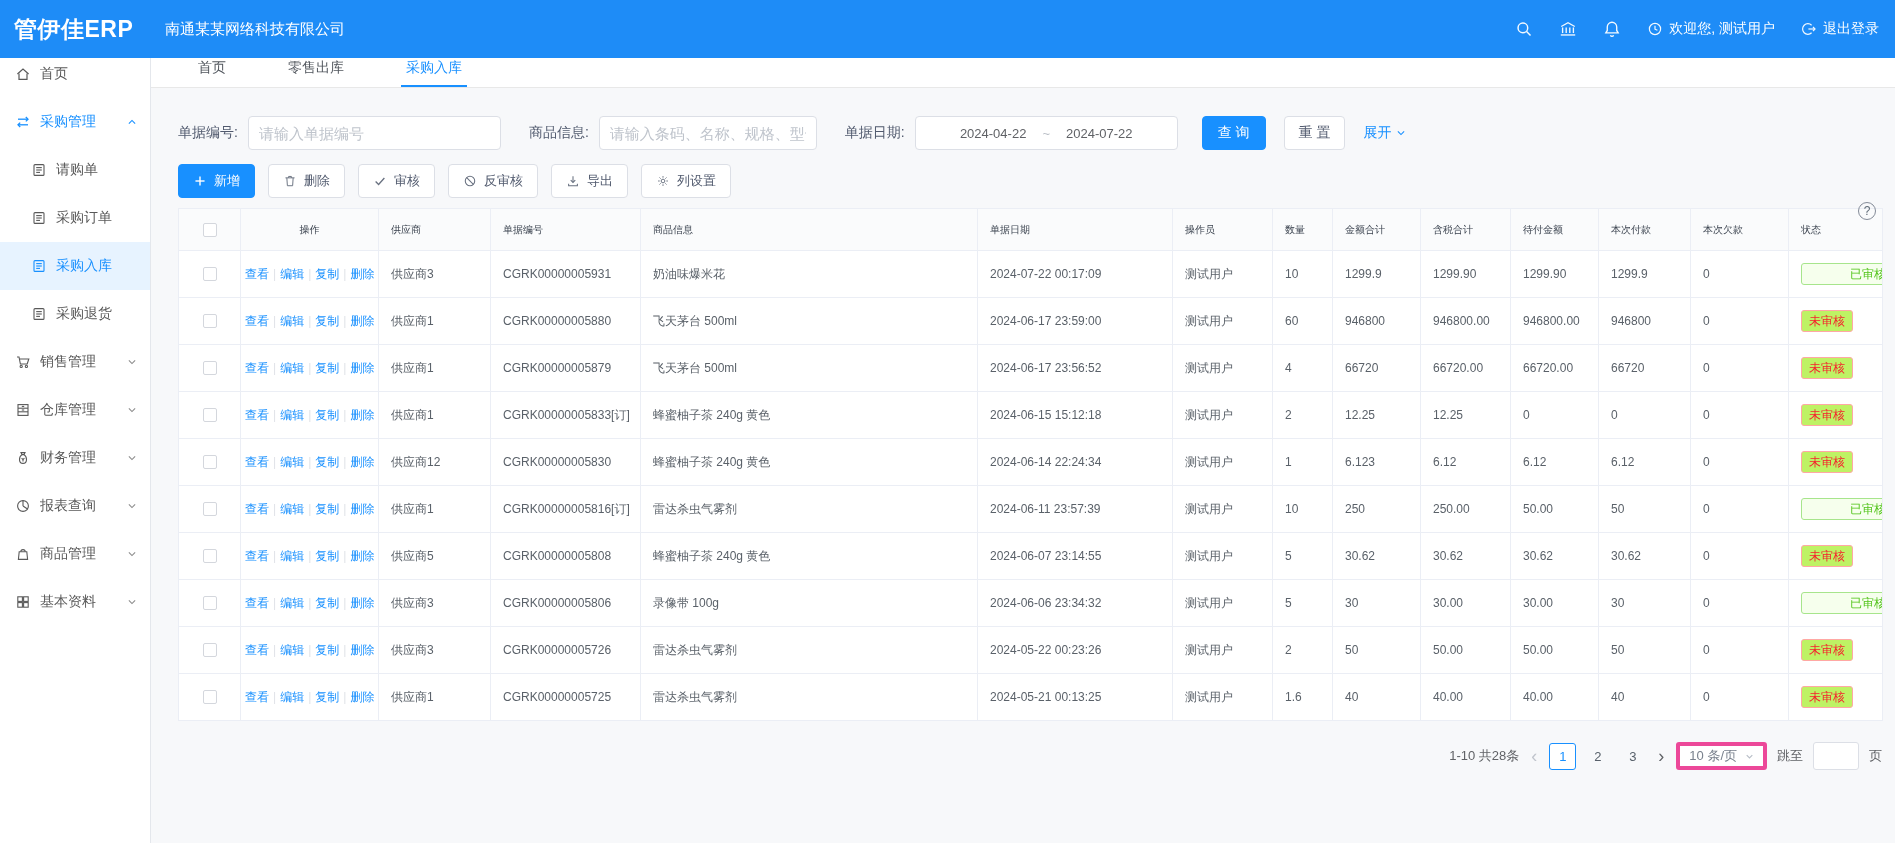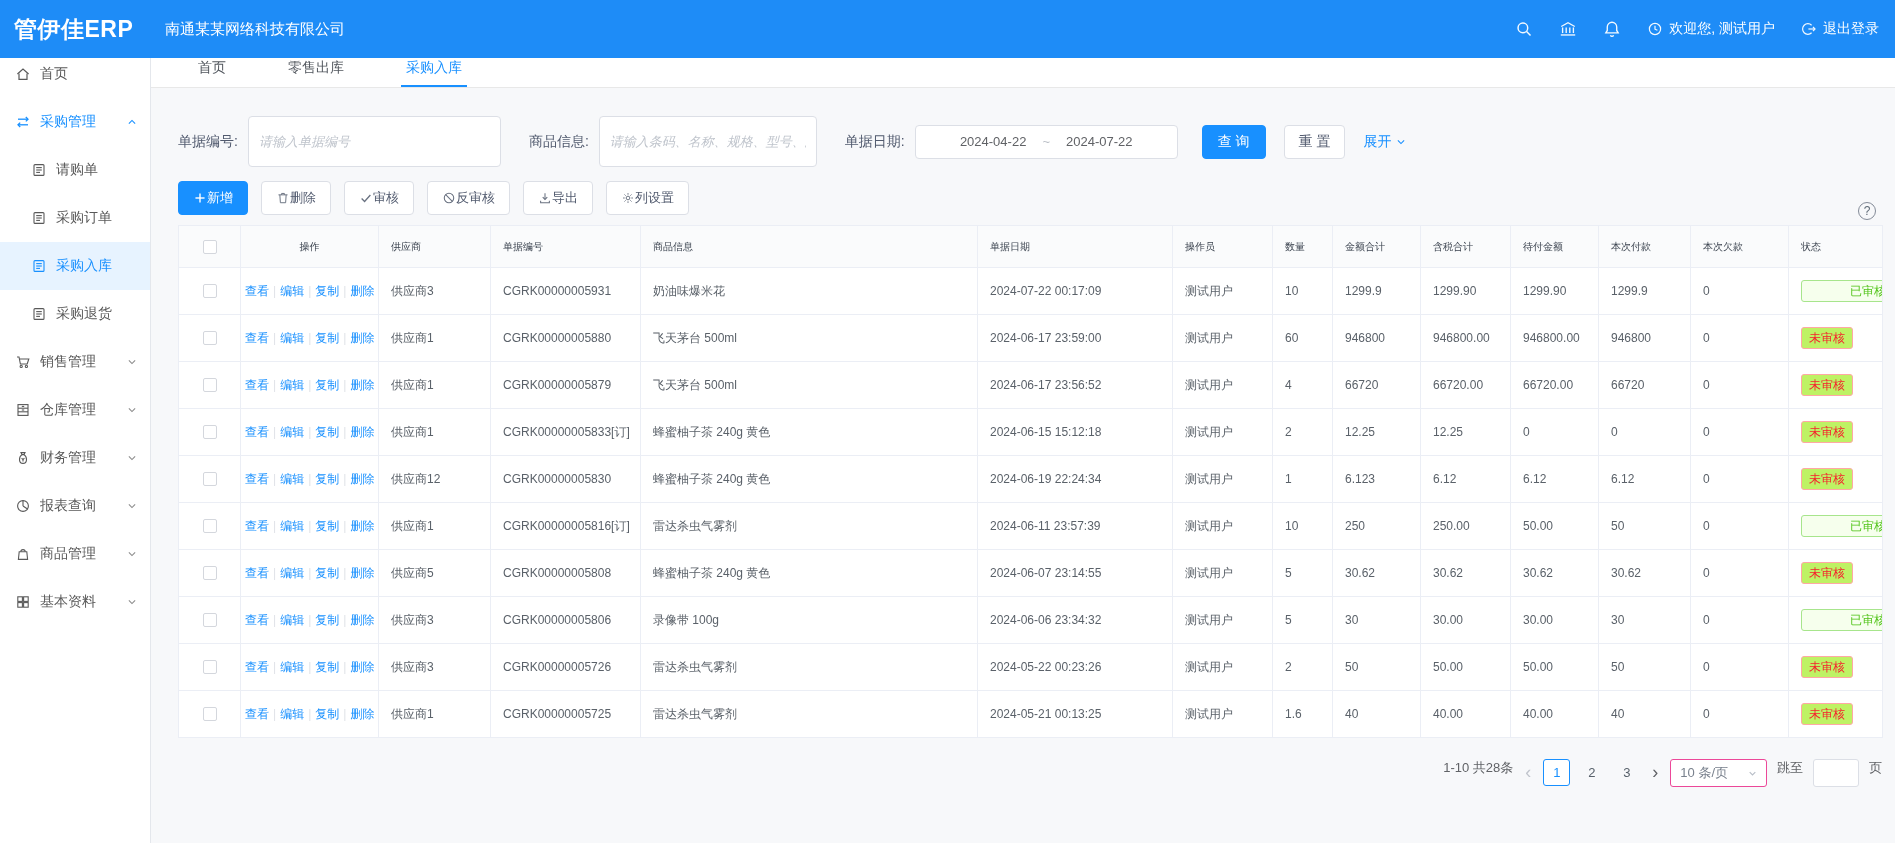--- a/index.html
+++ b/index.html
@@ -33,60 +33,60 @@
   .main { position:absolute; top:50px; left:151px; width:1744px; height:793px; }
   .tabbar { height:38px; background:#fff; border-bottom:1px solid #e8e8e8; display:flex; padding-left:42px; }
   .tab { margin-right:52px; padding:0 5px; line-height:35px; font-size:14px; color:#51565d; cursor:pointer; border-bottom:2px solid transparent; }
   .tab.active { color:#1890ff; border-bottom-color:#1890ff; }
 
   .content { position:relative; height:755px; padding:0 13px 0 27px; background:#f7f8fa; }
 
   
   .filter-row { display:flex; align-items:center; padding-top:28px; font-size:14px; color:#515a6e; }
   .flabel { margin-right:10px; white-space:nowrap; }
-  .tinput { height:51px; border:1px solid #dcdfe6; border-radius:4px; background:#fff; padding:0 10px; font-size:13px; color:#606266; font-family:inherit;font-style:italic; }
+  .tinput { height:34px; border:1px solid #dcdfe6; border-radius:4px; background:#fff; padding:0 10px; font-size:15px; color:#606266; font-family:inherit; }
   .tinput::placeholder { color:#bfc4cc; }
   .w-order { width:253px; margin-right:28px; }
   .w-prod  { width:218px; margin-right:28px; }
   .date-box { width:263px; height:34px; border:1px solid #dcdfe6; border-radius:4px; background:#fff; display:flex; align-items:center; justify-content:center; gap:16px; font-size:13px; color:#606266; cursor:pointer; }
   .btn { height:34px; border-radius:4px; font-size:14px; cursor:pointer; font-family:inherit; }
   .btn-primary { background:#1890ff; color:#fff; border:1px solid #1890ff; padding:0 15px; margin-left:24px; }
   .btn-plain { background:#fff; color:#515a6e; border:1px solid #dcdfe6; padding:0 14px; margin-left:18px; }
   .expand-link { margin-left:18px; color:#1890ff; display:flex; align-items:center; gap:5px; cursor:pointer; }
   .expand-link svg { width:10px; height:10px; }
 
   
   .toolbar { margin-top:14px; display:flex; gap:13px; }
-  .tbtn { height:34px; padding:0 14px; border:1px solid #dcdfe6; border-radius:4px; background:#fff; color:#515a6e; font-size:13px; display:flex; align-items:center; cursor:pointer; font-family:inherit; }
+  .tbtn { height:34px; padding:0 14px; border:1px solid #dcdfe6; border-radius:4px; background:#fff; color:#515a6e; font-size:13px; display:flex; align-items:center; gap:7px; cursor:pointer; font-family:inherit; }
   .tbtn .bicon { width:14px; height:14px; display:inline-flex; color:#697180; }
   .tbtn .bicon svg { width:14px; height:14px; }
   .tbtn.primary { background:#1890ff; border-color:#1890ff; color:#fff; }
   .tbtn.primary .bicon { color:#fff; }
   .help-circle { position:absolute; right:19px; top:114px; width:18px; height:18px; border:1px solid #848b98; color:#5f6b77; border-radius:50%; font-size:12px; line-height:16px; text-align:center; cursor:pointer; background:transparent; }
 
   
   table.grid { margin-top:10px; width:100%; border-collapse:collapse; background:#fff; table-layout:fixed; }
   .grid th, .grid td { border:1px solid #ebeef5; padding:0 12px; text-align:left; overflow:hidden; white-space:nowrap; }
   .grid th { height:42px; font-size:10px; color:#3c4450; font-weight:normal; background:#fafbfc; }
   .grid td { height:47px; font-size:12px; color:#5a6169; }
   .grid th.c, .grid td.c { text-align:center; padding:0 4px; }
   .ckbx { width:14px; height:14px; border:1px solid #d4d7dd; border-radius:2px; background:#fff; display:inline-block; vertical-align:middle; cursor:pointer; }
   .act-link { color:#1890ff; cursor:pointer; }
   .sep { color:#e0e3e8; margin:0 4px; }
   .badge { display:inline-block; padding:4px 7px; font-size:12px; border-radius:3px; line-height:1; }
   .badge.approved { color:#52c41a; background:#f6ffed; border:1px solid #a7e58c;padding-left:48px; }
   .badge.pending  { color:#f5222d; background:#bef264; border:1px solid #ffa8a4; }
 
   
-  .pagination { margin-top:21px; display:flex; justify-content:flex-end; gap:10px; font-size:13px; color:#606266; }
+  .pagination { margin-top:21px; display:flex; justify-content:flex-end; align-items:center; gap:10px; font-size:13px; color:#606266; }
   .pg-arrow { font-size:18px; line-height:26px; cursor:pointer; padding:0 2px; }
   .pg-arrow.disabled { color:#c0c4cc; }
   .pg-num { min-width:27px; height:27px; line-height:25px; text-align:center; border-radius:3px; cursor:pointer; color:#57606a; border:1px solid transparent; }
   .pg-num.current { border-color:#1890ff; color:#1890ff; background:#fff; }
-  .pg-size { height:28px; border:1px solid #ec4899; border-radius:3px; background:#fff; padding:0 9px; display:flex; align-items:center; gap:20px; color:#79818d; cursor:pointer; }
+  .pg-size { height:28px; border:4px solid #ec4899; border-radius:3px; background:#fff; padding:0 9px; display:flex; align-items:center; gap:8px; color:#79818d; cursor:pointer; }
   .pg-size svg { width:9px; height:9px; color:#b8bec7; }
   .jump-input { width:46px; height:28px; border:1px solid #dcdfe6; border-radius:3px; background:#fff; padding:0 6px; font-size:13px; }
 </style>
 </head>
 <body>
 
 <div class="page">
 
   <header class="top-header">
     <div class="logo">管伊佳ERP</div>
@@ -489,21 +489,21 @@
               <td>0</td>
               <td>0</td>
               <td><span class="badge pending">未审核</span></td>
             </tr>
             <tr>
               <td class="c"><span class="ckbx"></span></td>
               <td class="c"><span class="act-link">查看</span><span class="sep">|</span><span class="act-link">编辑</span><span class="sep">|</span><span class="act-link">复制</span><span class="sep">|</span><span class="act-link">删除</span></td>
               <td>供应商12</td>
               <td>CGRK00000005830</td>
               <td>蜂蜜柚子茶 240g 黄色</td>
-              <td>2024-06-19 22:24:34</td>
+              <td>2024-06-14 22:24:34</td>
               <td>测试用户</td>
               <td>1</td>
               <td>6.123</td>
               <td>6.12</td>
               <td>6.12</td>
               <td>6.12</td>
               <td>0</td>
               <td><span class="badge pending">未审核</span></td>
             </tr>
             <tr>

